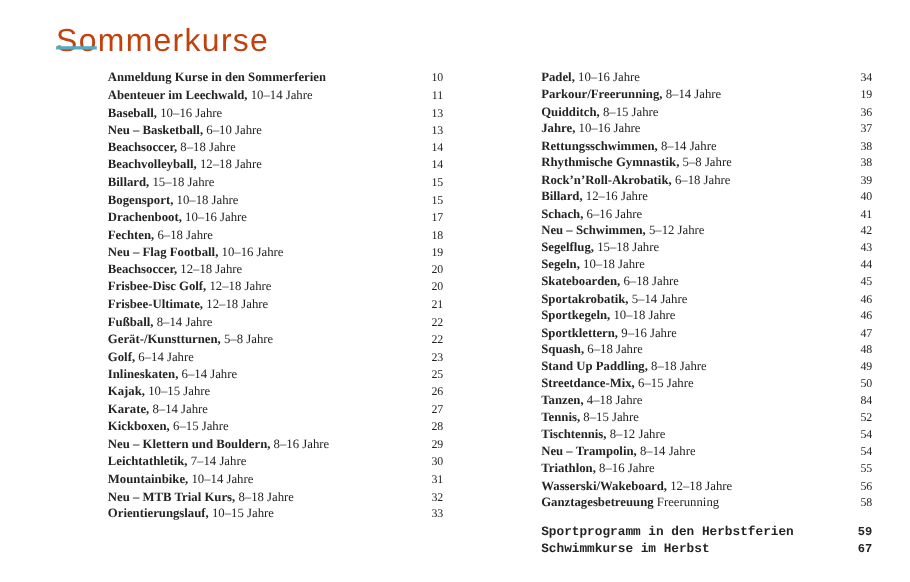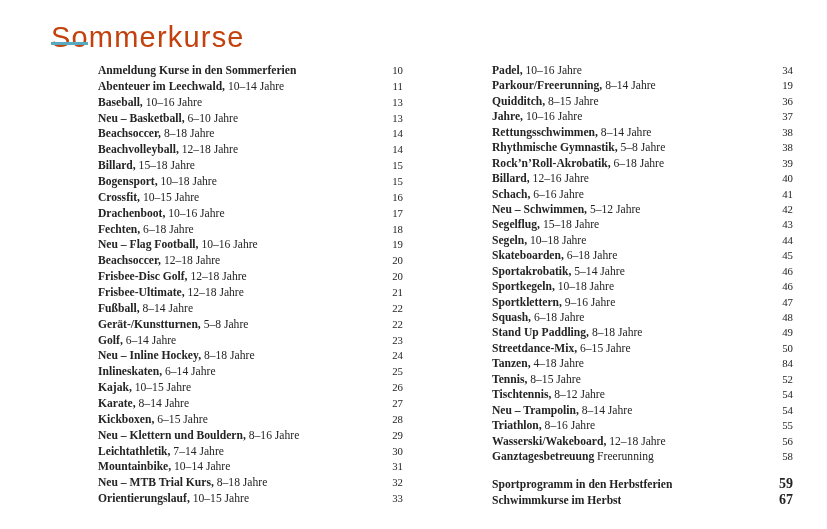--- a/index.html
+++ b/index.html
@@ -44,24 +44,24 @@
     font-size: 11.6px;
   }
   .col-right .rows .row { height: 15.45px; line-height: 15.45px; }
   .entry-text { overflow: hidden; }
   .entry-name { font-weight: bold; }
   .entry-detail { font-weight: normal; }
   .entry-page {
     font-size: 10.8px;
     padding-left: 8px;
   }
-  .footer { margin-top: 12px; }
+  .footer { margin-top: 12px; font-family: Liberation Mono, monospace; }
   .footer .row { height: 15.2px; line-height: 15.2px; }
   .footer .entry-name { font-weight: bold; }
-  .footer .entry-page { font-weight: bold; font-size: 14px; }
+  .footer .entry-page { font-weight: bold; font-size: 11px; }
 </style>
 </head>
 <body>
 
 <h1 class="page-title">Sommerkurse</h1>
 <div class="title-underline"></div>
 
 <div class="col col-left">
   <div class="rows">
       <div class="row">
@@ -90,24 +90,20 @@
   </div>
       <div class="row">
     <span class="entry-text"><b class="entry-name">Billard,</b><span class="entry-detail"> 15–18 Jahre</span></span>
     <span class="entry-page">15</span>
   </div>
       <div class="row">
     <span class="entry-text"><b class="entry-name">Bogensport,</b><span class="entry-detail"> 10–18 Jahre</span></span>
     <span class="entry-page">15</span>
   </div>
       <div class="row">
-    <span class="entry-text"><b class="entry-name">Crossfit,</b><span class="entry-detail"> 10–15 Jahre</span></span>
-    <span class="entry-page">16</span>
-  </div>
-      <div class="row">
     <span class="entry-text"><b class="entry-name">Drachenboot,</b><span class="entry-detail"> 10–16 Jahre</span></span>
     <span class="entry-page">17</span>
   </div>
       <div class="row">
     <span class="entry-text"><b class="entry-name">Fechten,</b><span class="entry-detail"> 6–18 Jahre</span></span>
     <span class="entry-page">18</span>
   </div>
       <div class="row">
     <span class="entry-text"><b class="entry-name">Neu – Flag Football,</b><span class="entry-detail"> 10–16 Jahre</span></span>
     <span class="entry-page">19</span>
@@ -128,24 +124,20 @@
     <span class="entry-text"><b class="entry-name">Fußball,</b><span class="entry-detail"> 8–14 Jahre</span></span>
     <span class="entry-page">22</span>
   </div>
       <div class="row">
     <span class="entry-text"><b class="entry-name">Gerät-/Kunstturnen,</b><span class="entry-detail"> 5–8 Jahre</span></span>
     <span class="entry-page">22</span>
   </div>
       <div class="row">
     <span class="entry-text"><b class="entry-name">Golf,</b><span class="entry-detail"> 6–14 Jahre</span></span>
     <span class="entry-page">23</span>
-  </div>
-      <div class="row">
-    <span class="entry-text"><b class="entry-name">Neu – Inline Hockey,</b><span class="entry-detail"> 8–18 Jahre</span></span>
-    <span class="entry-page">24</span>
   </div>
       <div class="row">
     <span class="entry-text"><b class="entry-name">Inlineskaten,</b><span class="entry-detail"> 6–14 Jahre</span></span>
     <span class="entry-page">25</span>
   </div>
       <div class="row">
     <span class="entry-text"><b class="entry-name">Kajak,</b><span class="entry-detail"> 10–15 Jahre</span></span>
     <span class="entry-page">26</span>
   </div>
       <div class="row">

